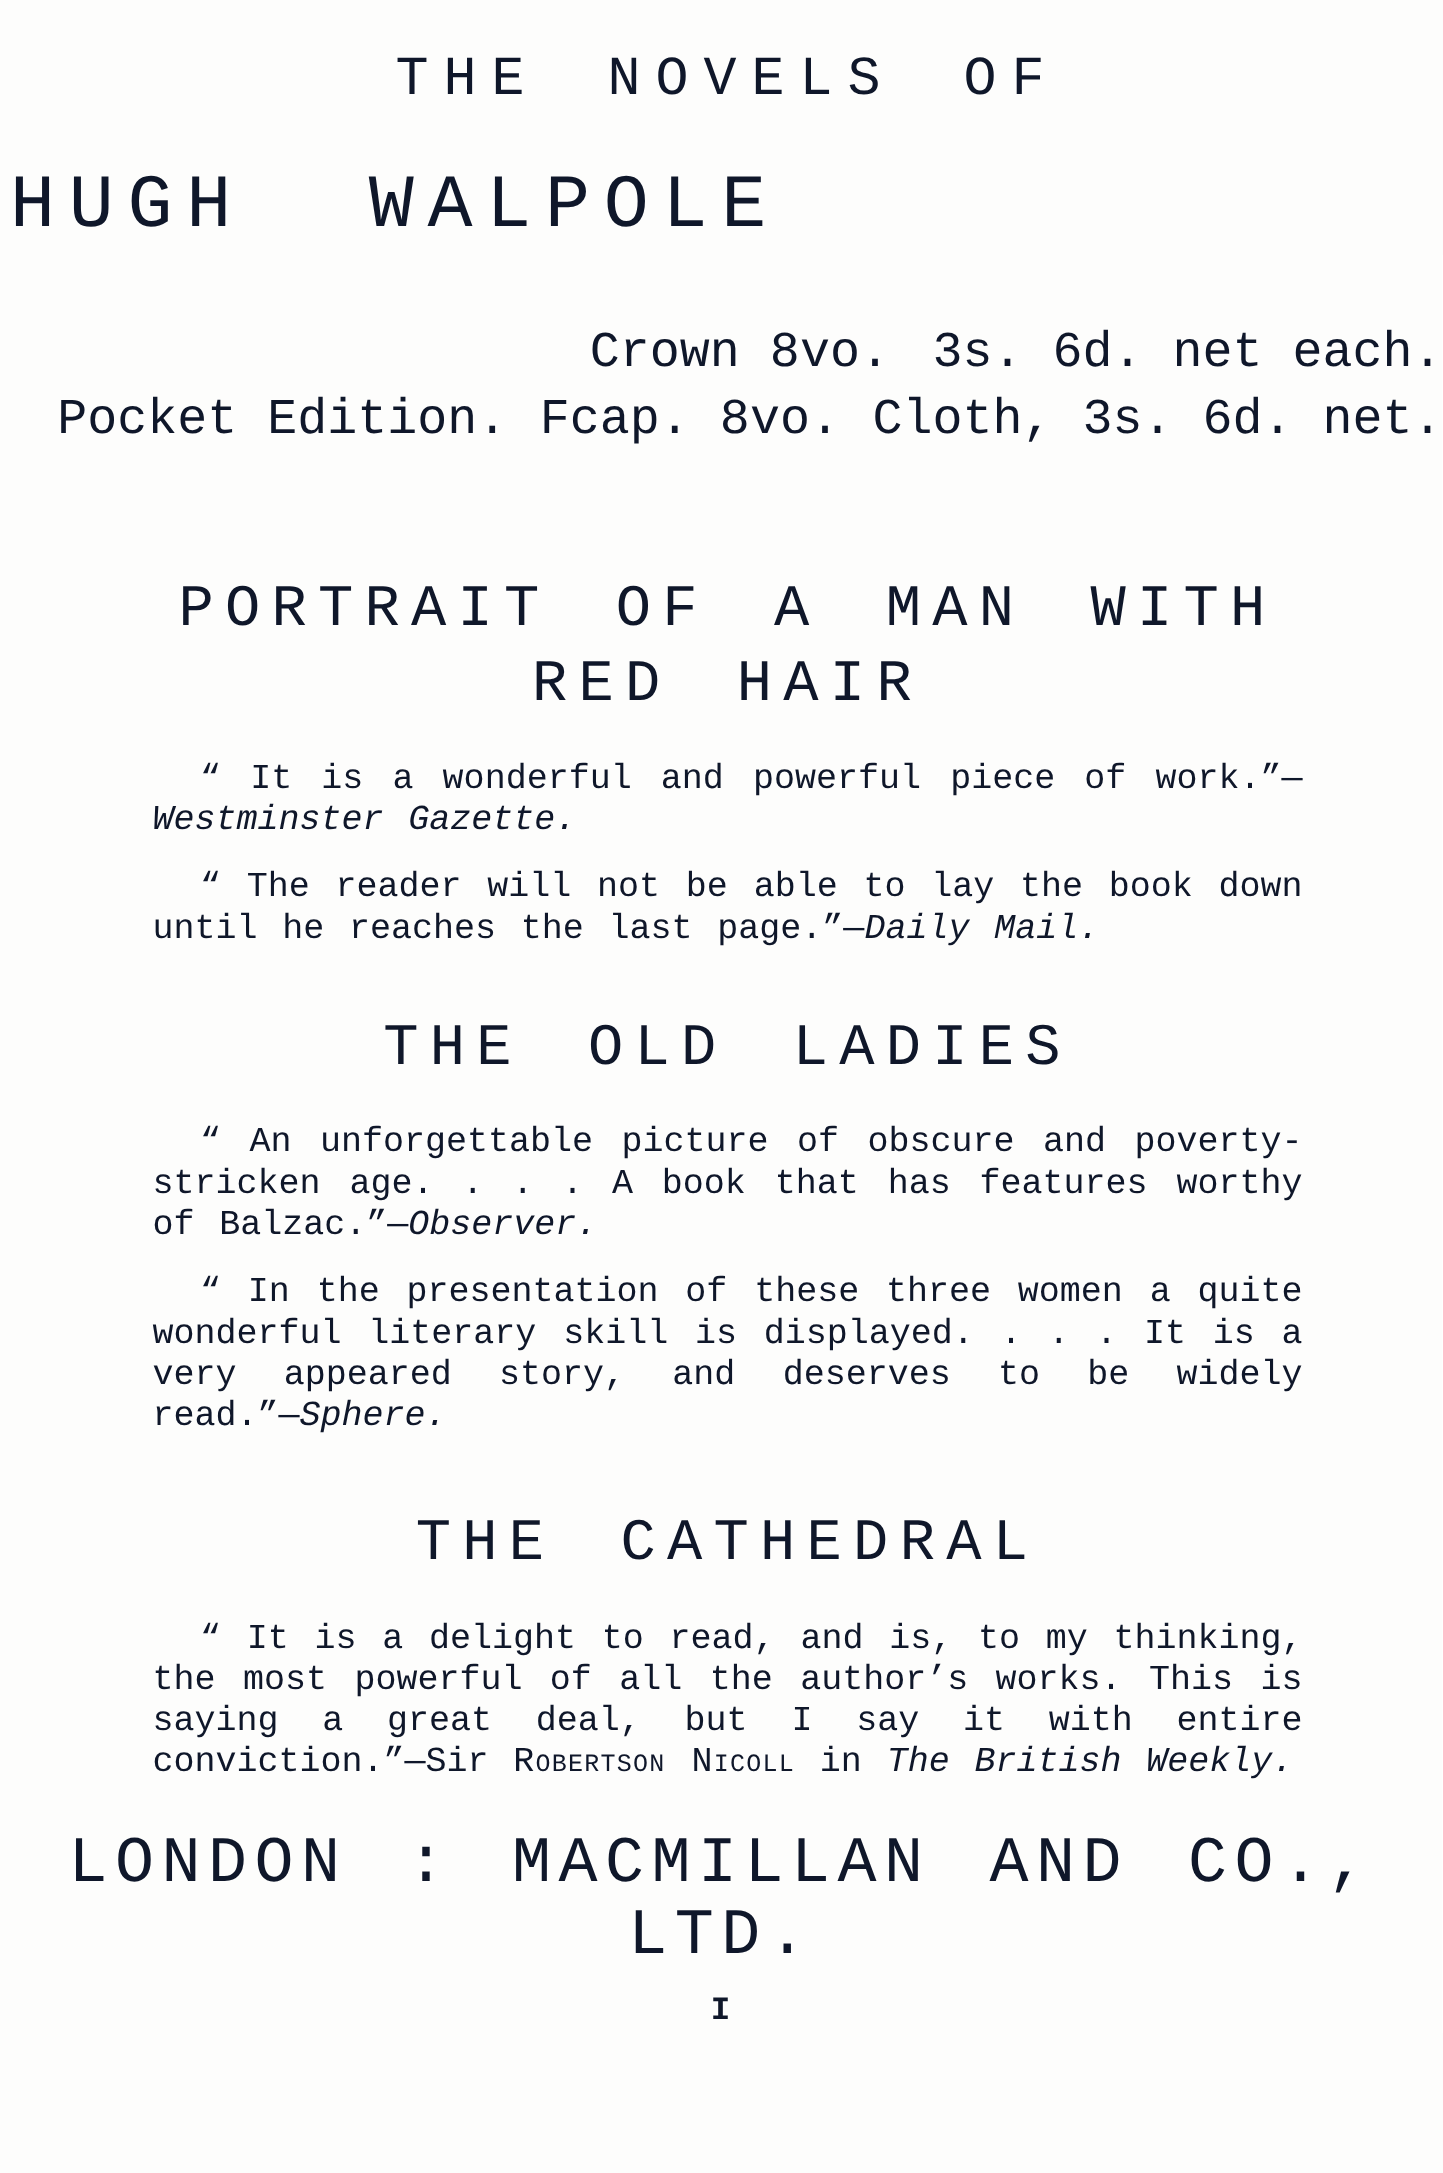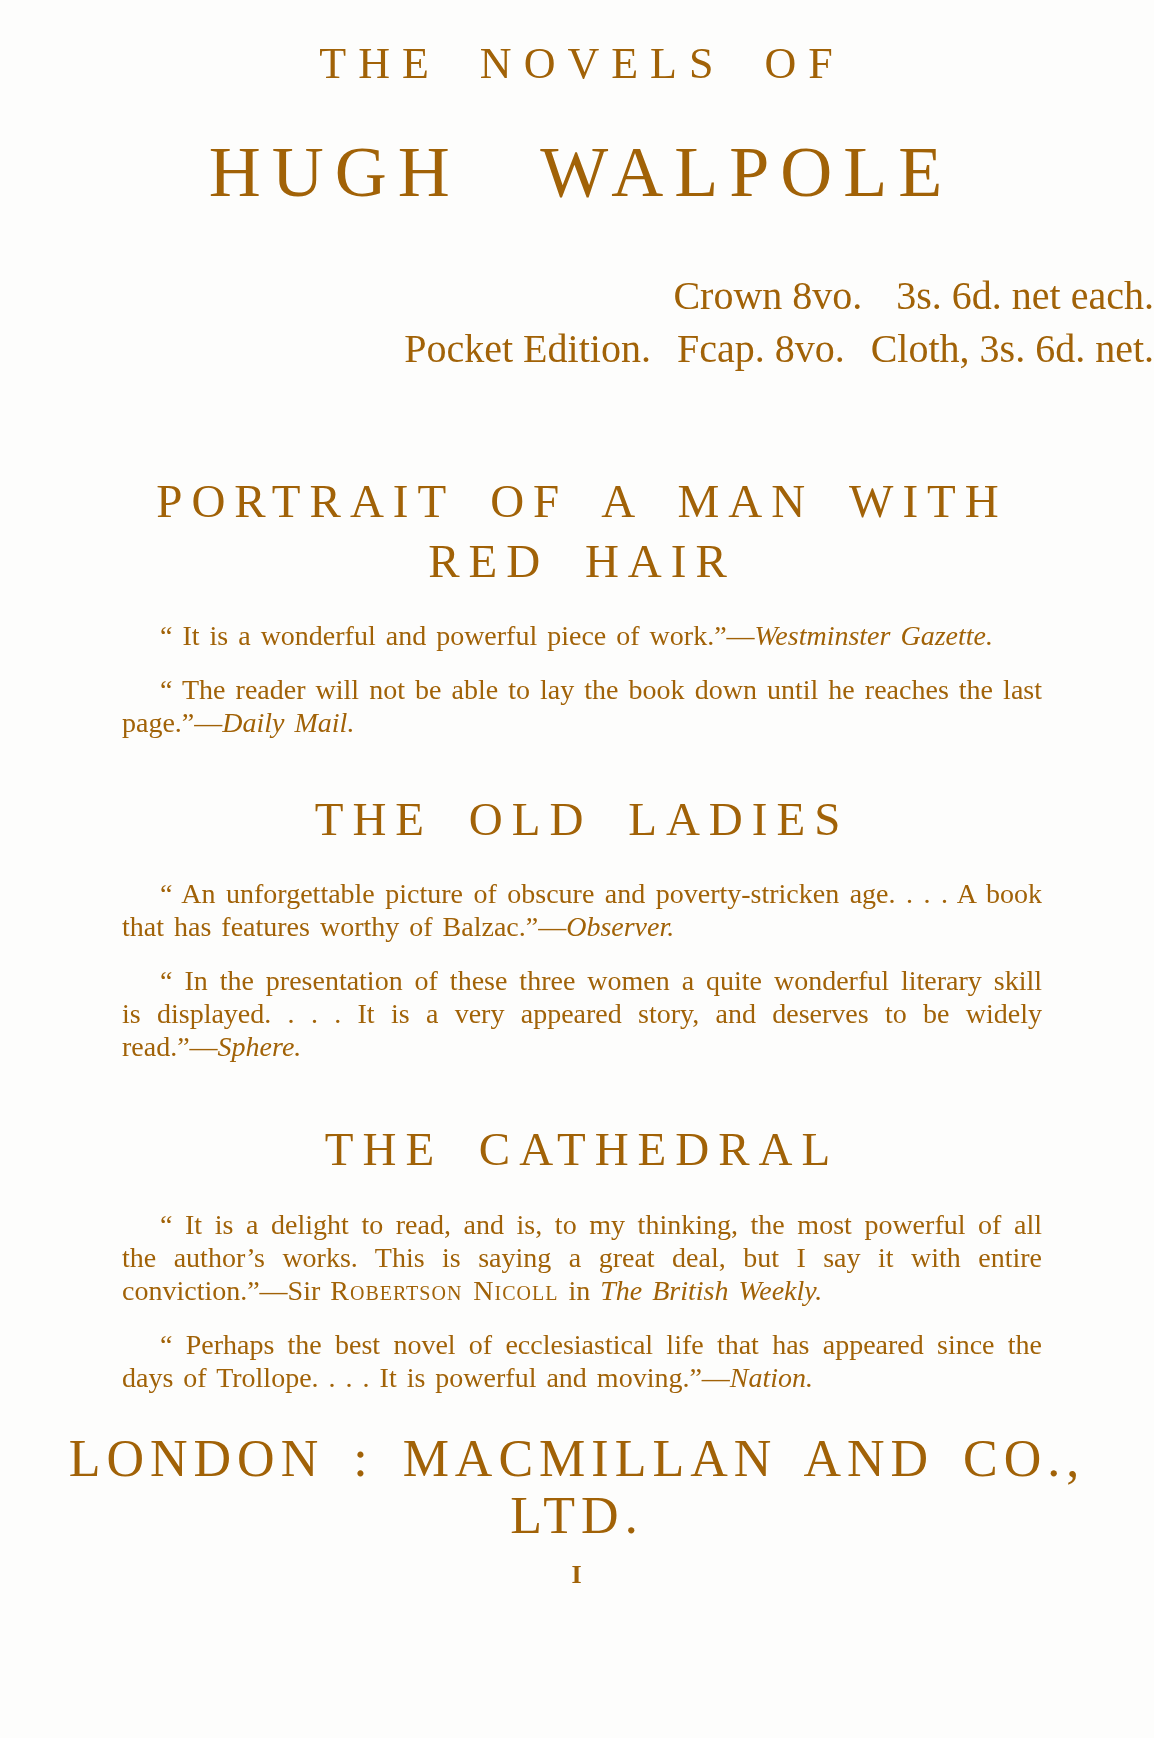--- a/index.html
+++ b/index.html
@@ -6,37 +6,36 @@
     margin: 0;
     padding: 0;
     background: #ffffff;
   }
   .page {
     position: relative;
     width: 1154px;
     height: 1738px;
     margin: 0 auto;
     background: #fdfdfc;
-    color: #a16207;
-    font-family: Liberation Serif, serif;
+    color: #0f172a;
+    font-family: Liberation Mono, monospace;
     overflow: hidden;
     box-sizing: border-box;
     padding-top: 42px;
   }
   .series-title {
     text-align: center;
     font-size: 44px;
     line-height: 1.0;
     letter-spacing: 12px;
     word-spacing: 16px;
     margin: 0 0 0 10px;
   }
   .author {
-    text-align: center;
-    font-size: 72px;
+    font-size: 60px;
     font-weight: normal;
     line-height: 1.0;
     letter-spacing: 11px;
     word-spacing: 52px;
     margin: 50px 0 0 8px;
   }
   .edition {
     margin-top: 70px;
     text-align: right;
     font-size: 40px;
@@ -107,20 +106,19 @@
 
   <section class="book book-1">
     <h2 class="book-title"><span>THE OLD LADIES</span></h2>
     <p class="review"><span>“ An unforgettable picture of obscure and poverty-stricken age. . . . A book that has features worthy of Balzac.”—</span><span class="src">Observer.</span></p>
     <p class="review"><span>“ In the presentation of these three women a quite wonderful literary skill is displayed. . . . It is a very appeared story, and deserves to be widely read.”—</span><span class="src">Sphere.</span></p>
   </section>
 
   <section class="book book-2">
     <h2 class="book-title"><span>THE CATHEDRAL</span></h2>
     <p class="review"><span>“ It is a delight to read, and is, to my thinking, the most powerful of all the author’s works.  This is saying a great deal, but I say it with entire conviction.”—Sir </span><span class="sc">Robertson Nicoll</span><span> in </span><span class="src">The British Weekly.</span></p>
-    <p class="review"><span>“ Perhaps the best novel of ecclesiastical life that has appeared since the days of Trollope. . . . It is powerful and moving.”—</span><span class="src">Nation.</span></p>
   </section>
 
   <p class="publisher">LONDON : MACMILLAN AND CO., LTD.</p>
 
   <p class="page-number">I</p>
 
 </div>
 
 </body></html>

